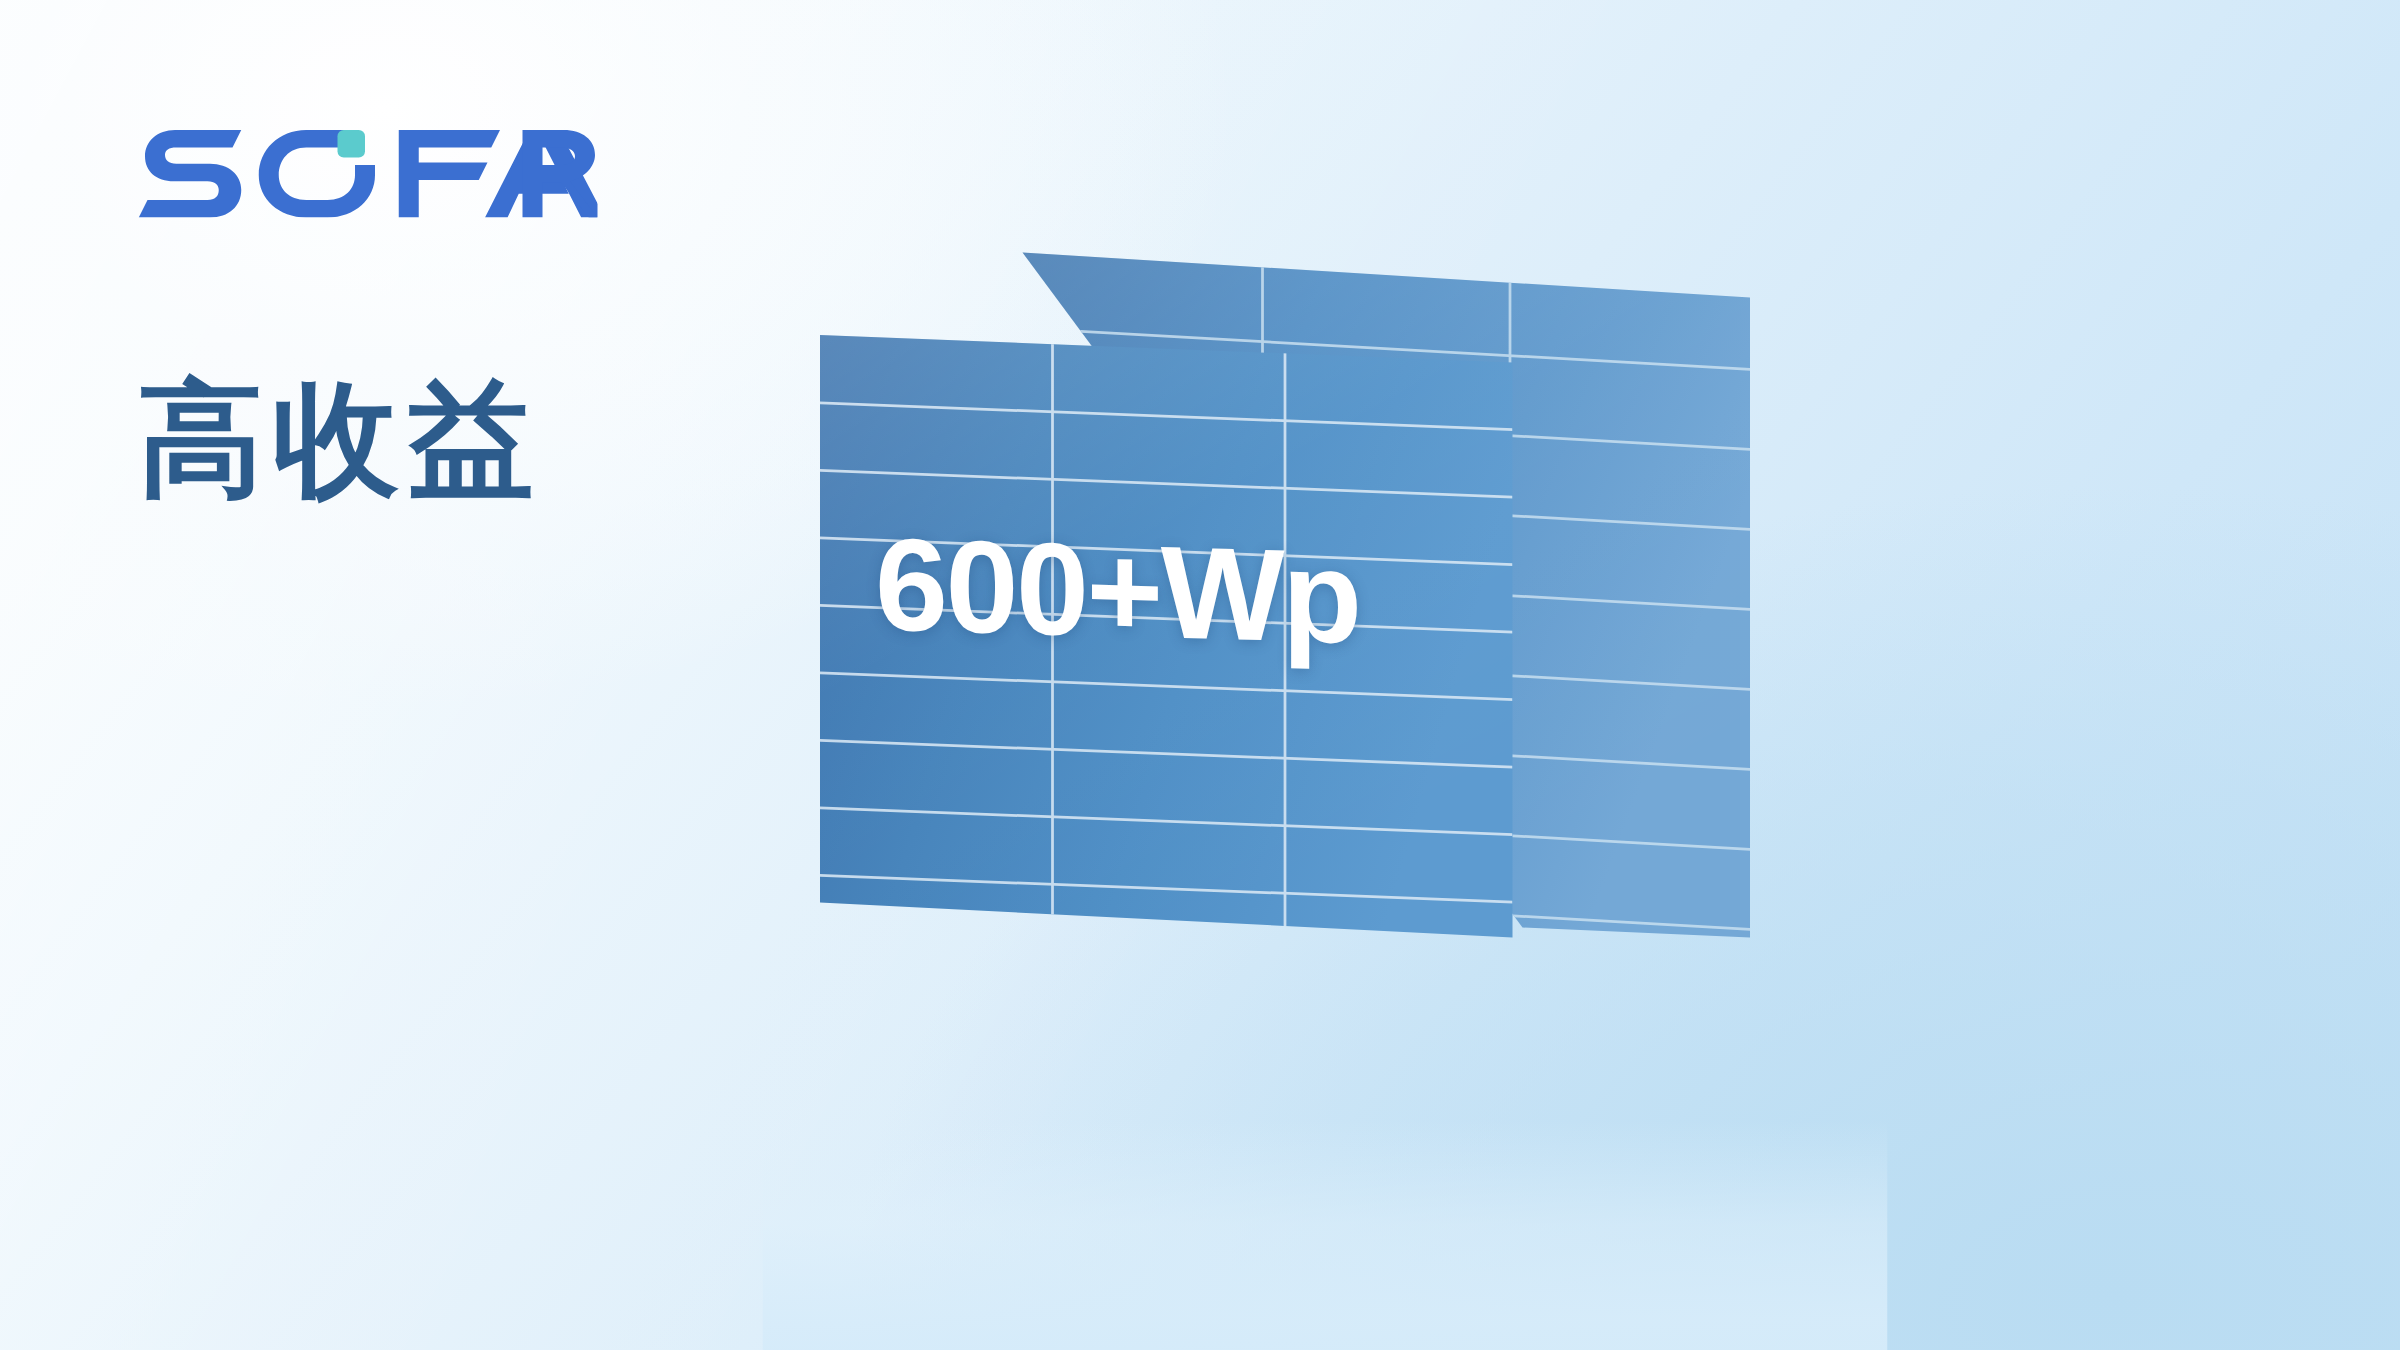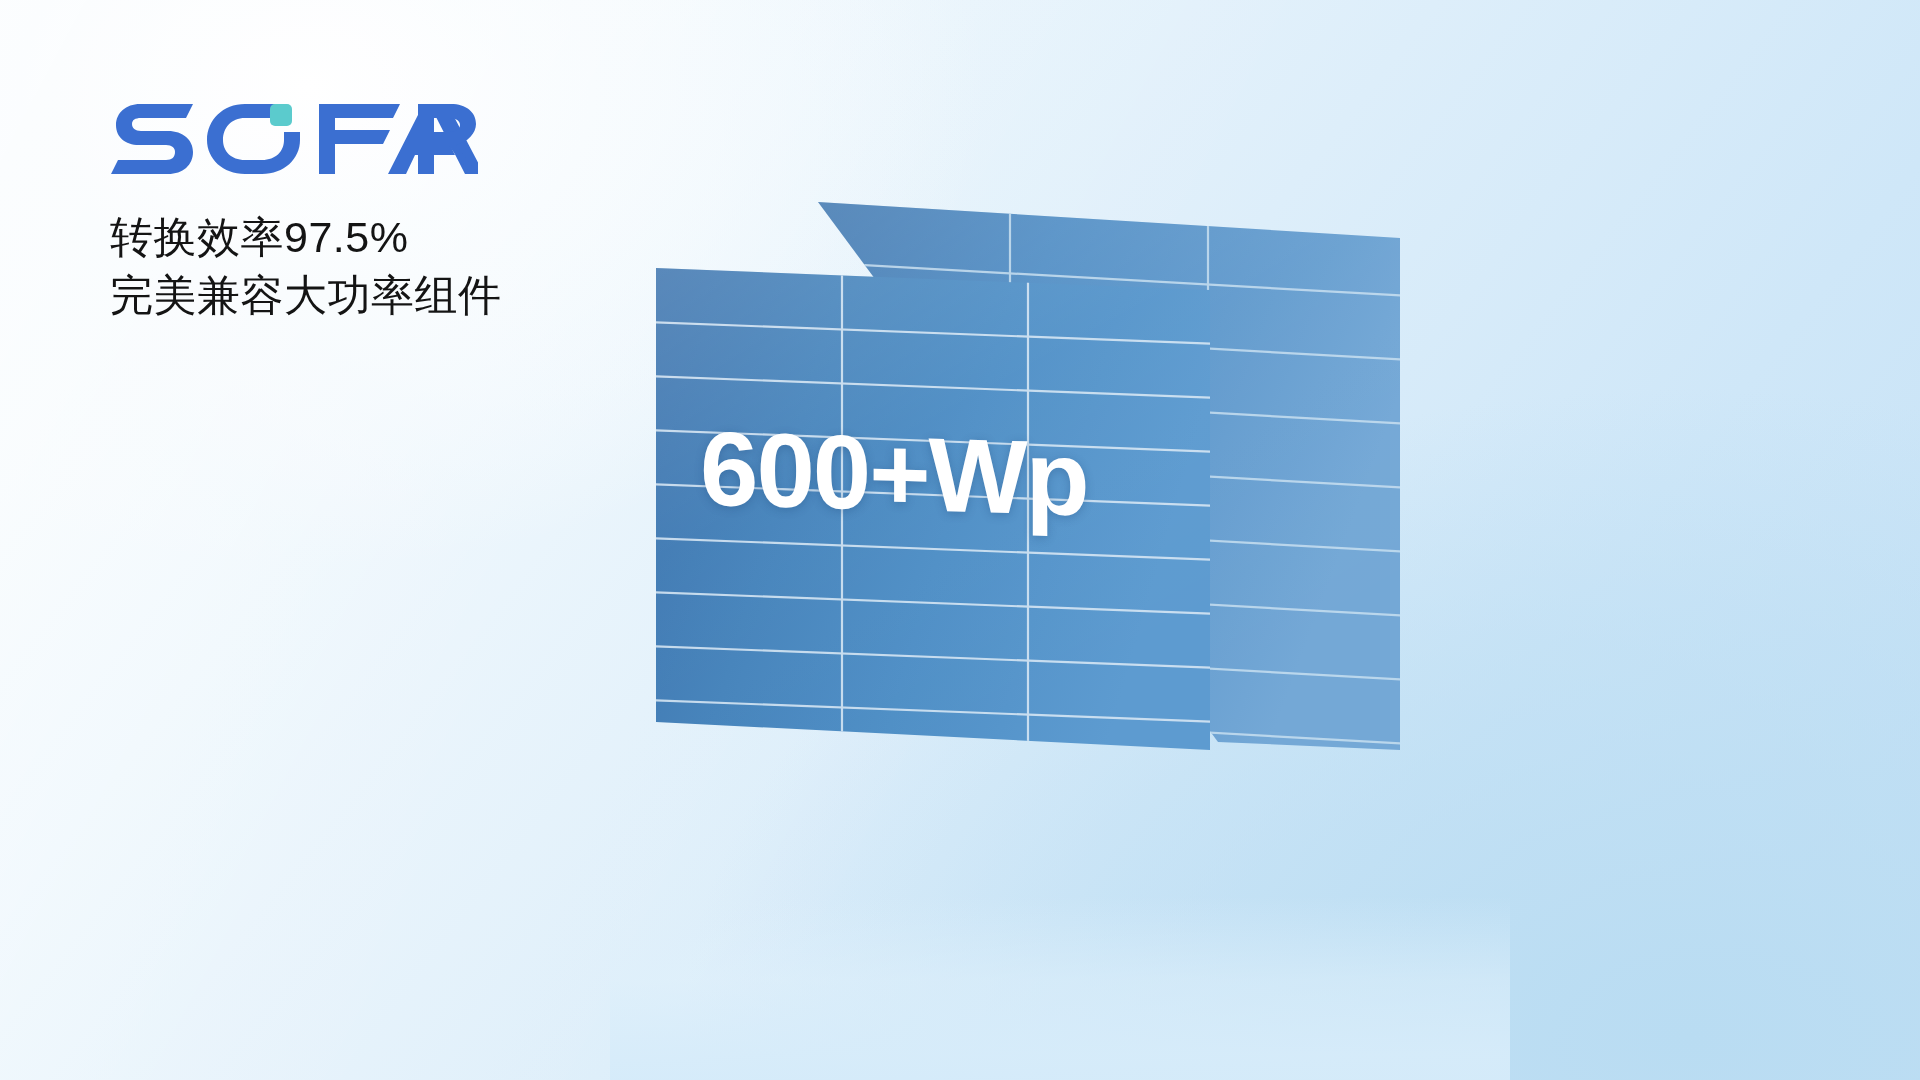--- a/index.html
+++ b/index.html
@@ -188,20 +188,17 @@
 
         <rect x="160" y="8" width="22" height="22" rx="5" fill="#5bcbcd"></rect>
       </svg>
 
       <svg style="position:absolute;left:306px;top:0;width:62px;height:78px" viewBox="0 0 62 78">
         <path fill="#3b6fd1" d="M2 8 V78 H18 V50 H33 L55 78 H62 L40 49 C52 46 60 37 60 28 C60 16 50 8 35 8 Z M18 22 H34 C40 22 44 25 44 29 C44 33 40 36 34 36 H18 Z"></path>
       </svg>
 
     </div>
 
-
-    <div id="subtitle">
-      <span class="sub-line">转换效率97.5%</span>
-      <span class="sub-line">完美兼容大功率组件</span>
-    </div>
+    <div id="headline">高收益</div>
+
 
   </div>
 </div>
 
 </body></html>

